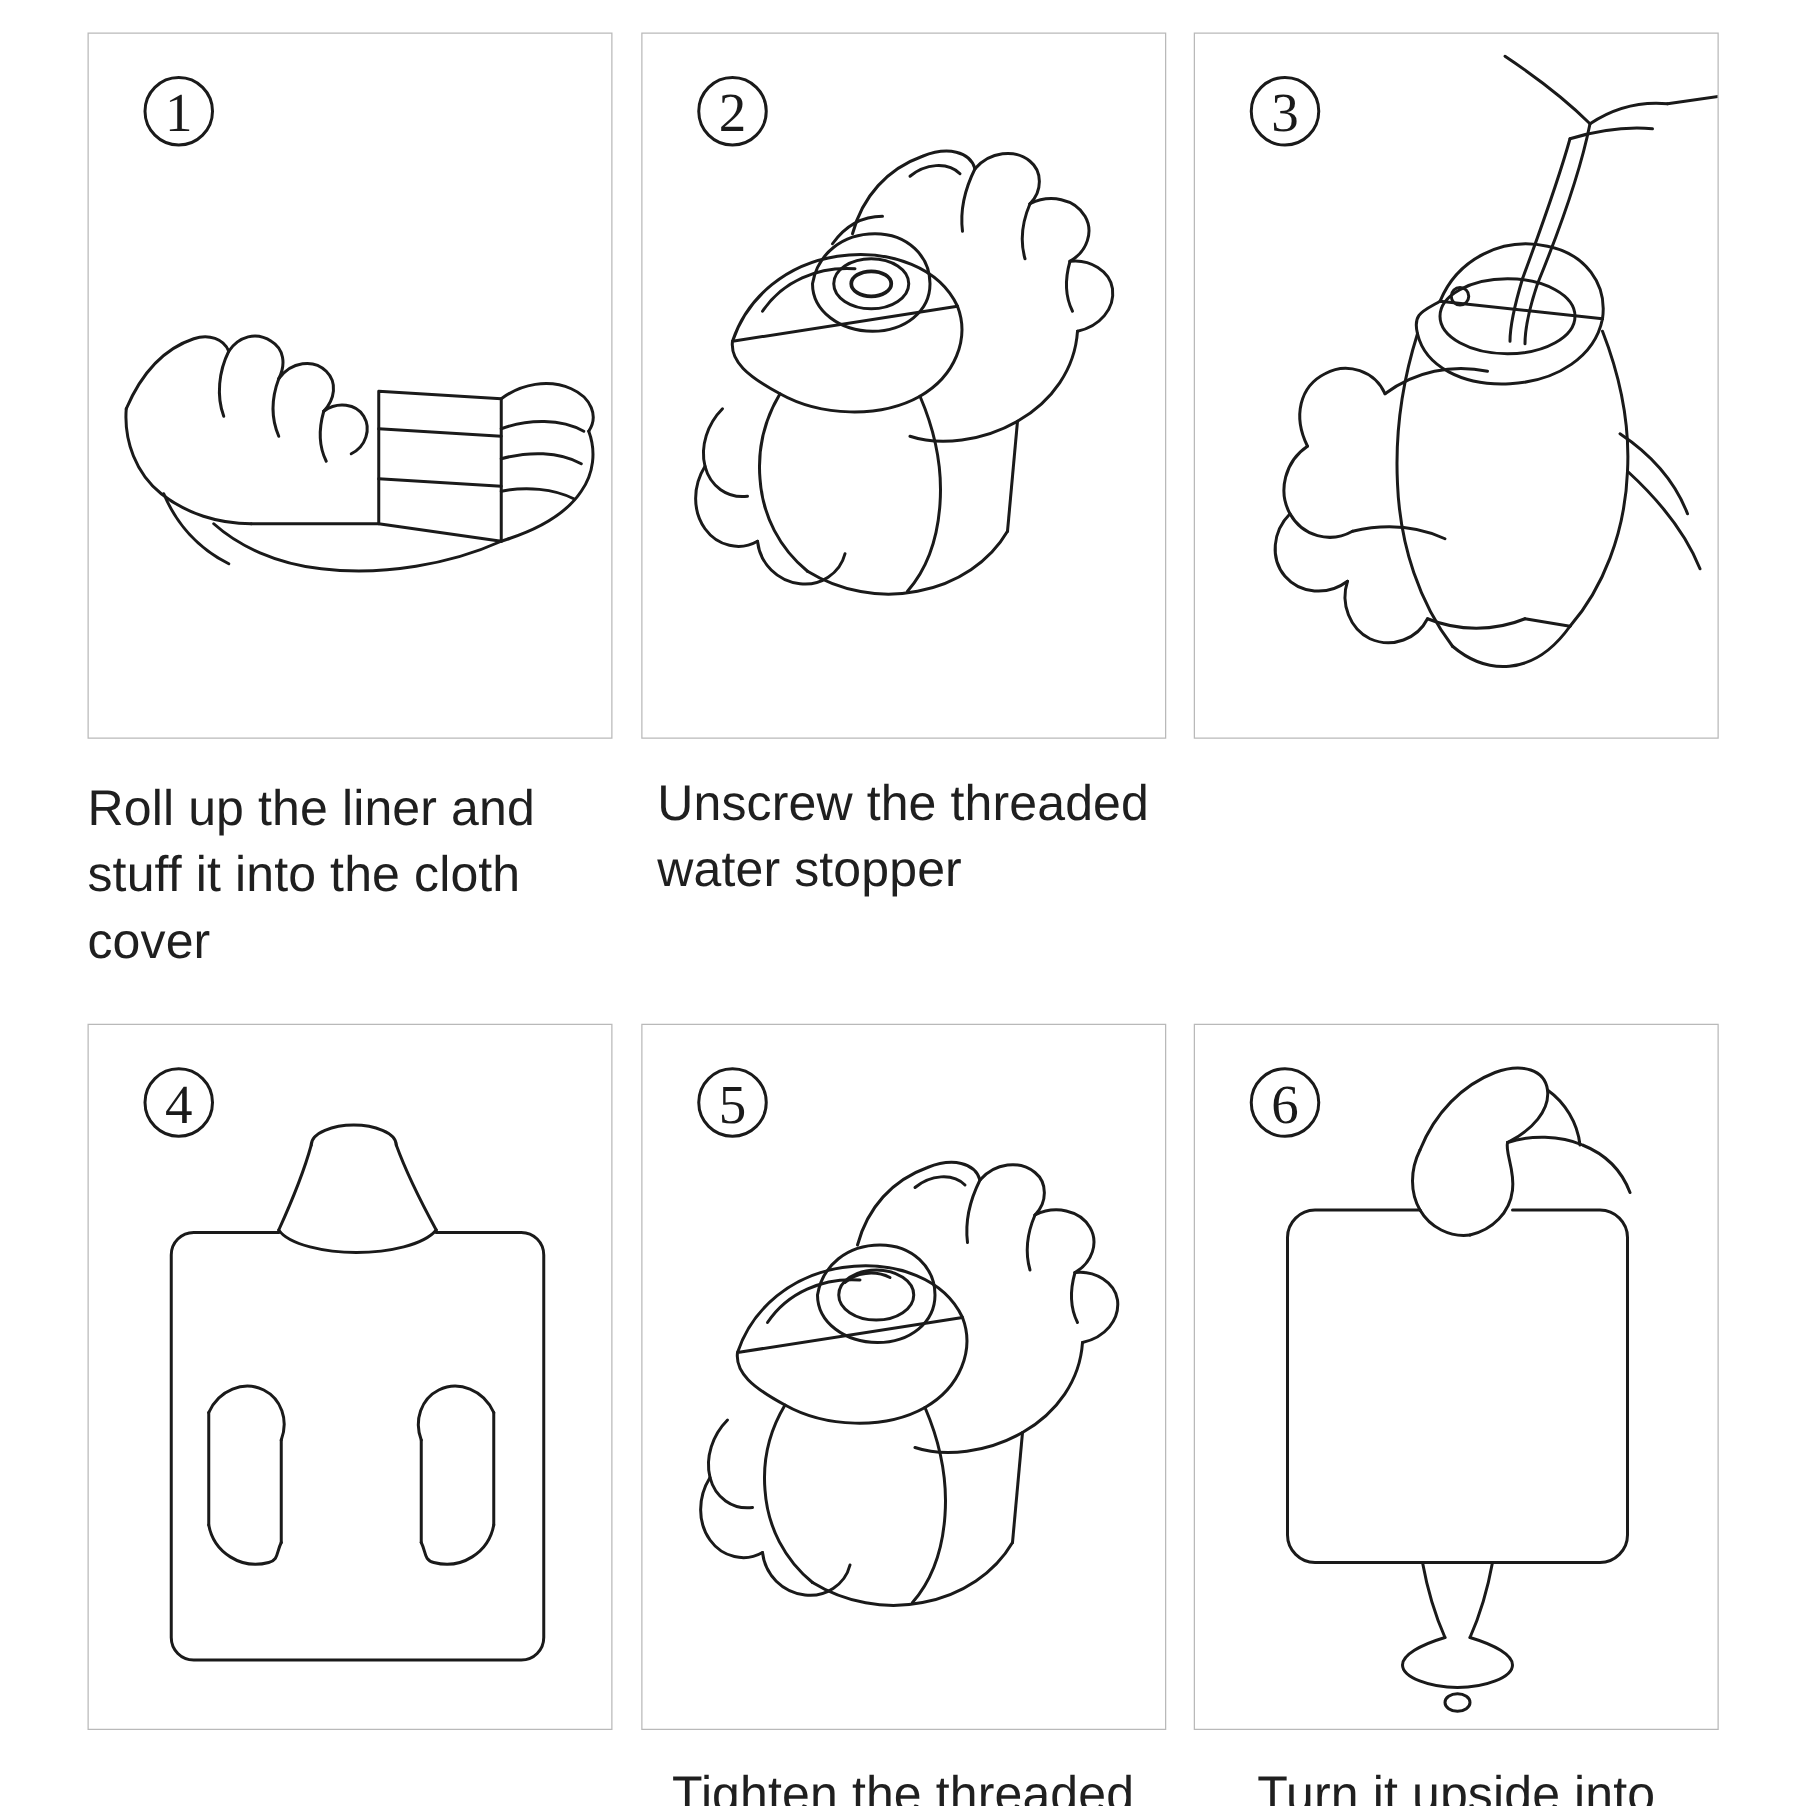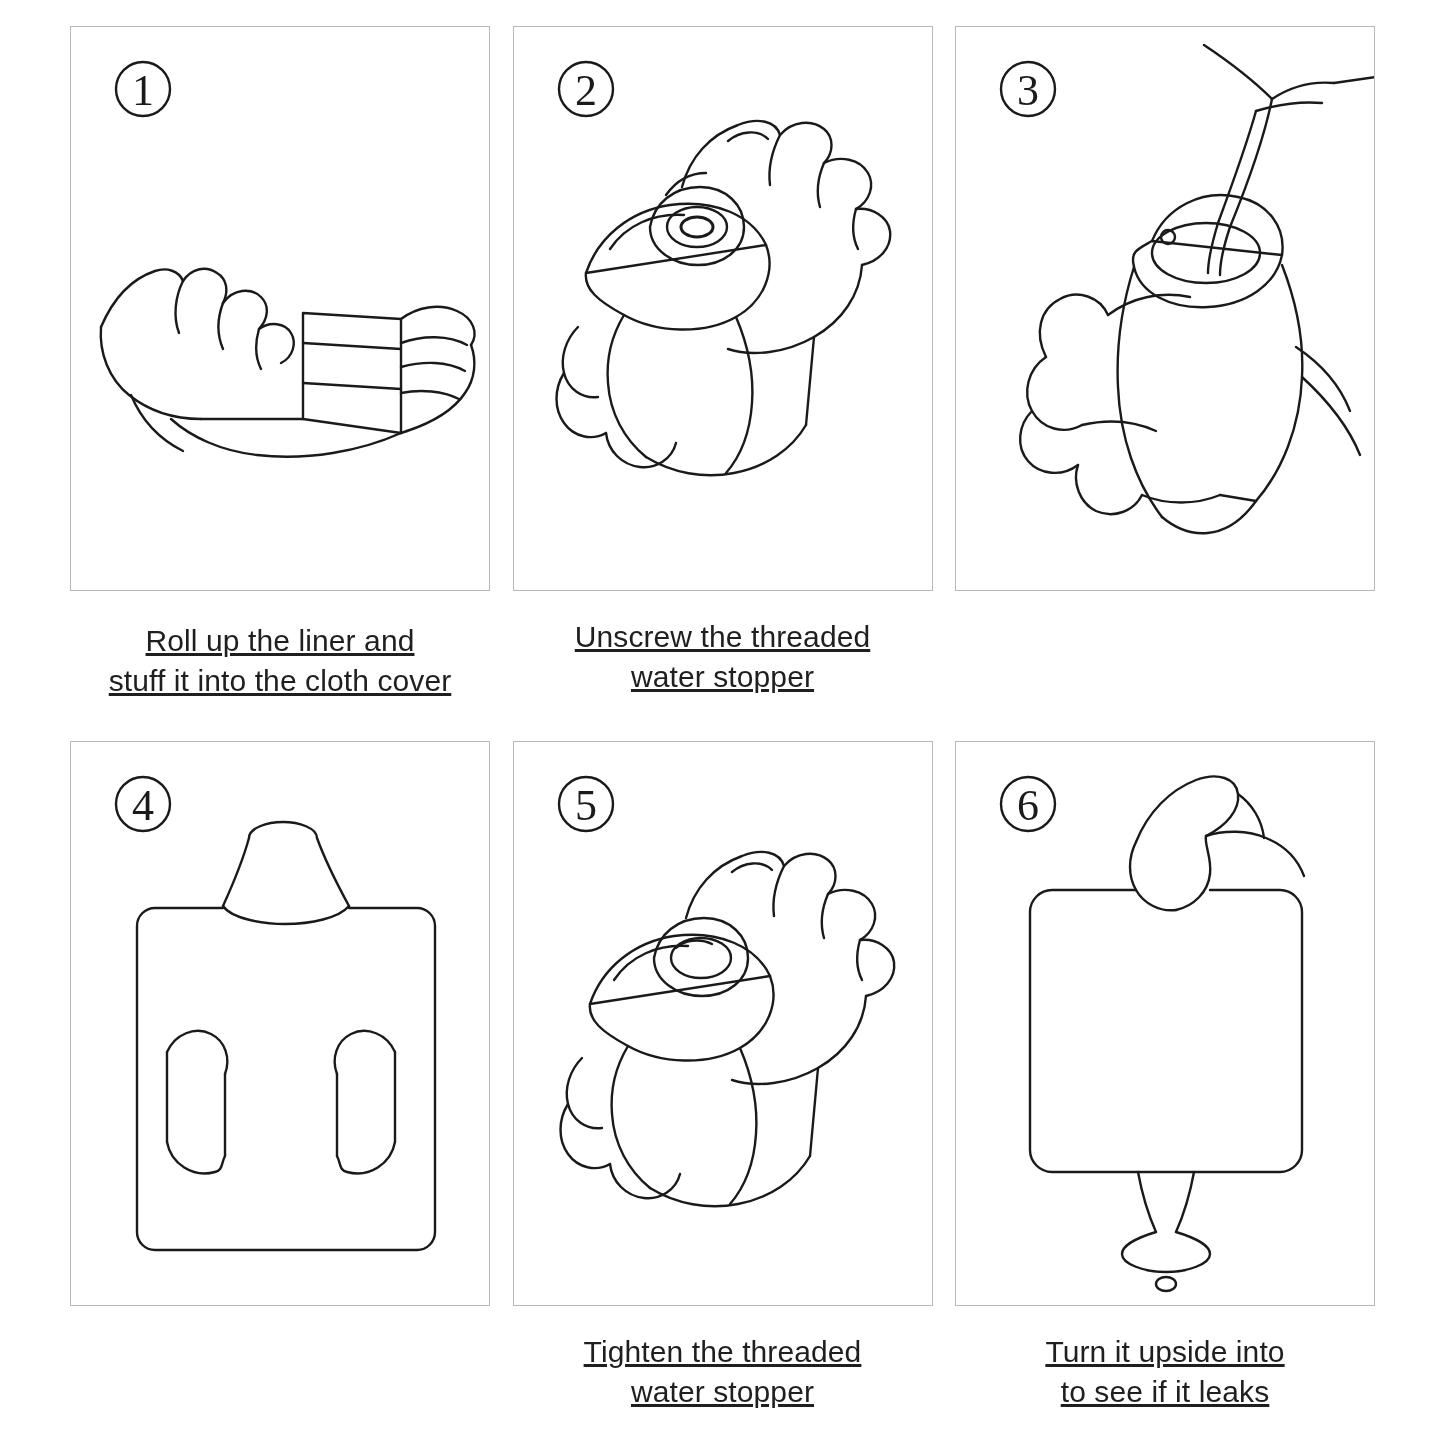--- a/index.html
+++ b/index.html
@@ -40,28 +40,27 @@
     height: 565px;
     border: 1px solid #b9b9b9;
     background: #ffffff;
     position: relative;
     box-sizing: border-box;
     overflow: hidden;
   }
   .panel svg { display: block; }
   .caption {
     margin-top: 26px;
-    text-align: center;
-    font-size: 30px;
+    text-align: left;
+    font-size: 40px;
     line-height: 1.32;
     color: #1f1f1f;
     letter-spacing: 0.1px;
     white-space: pre-line;
     min-height: 80px;
-    text-decoration: underline;
   }
   .caption-1 { margin-top: 30px; }
 </style>
 </head>
 <body>
 
 <div class="sheet">
 
   <div class="grid-row row-top">
 

